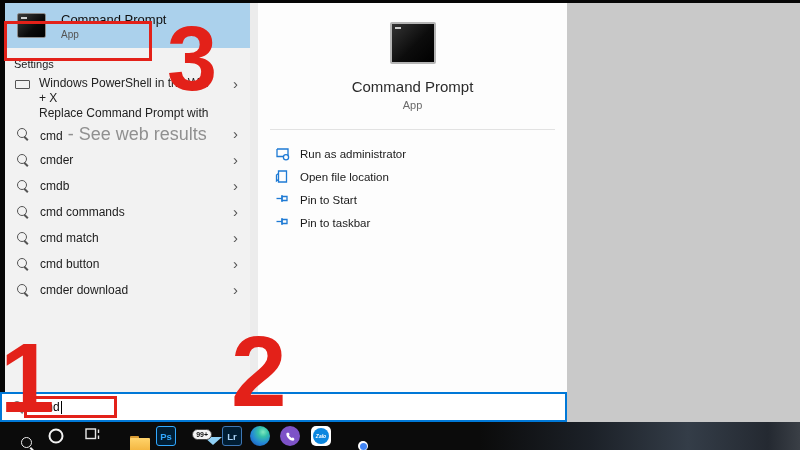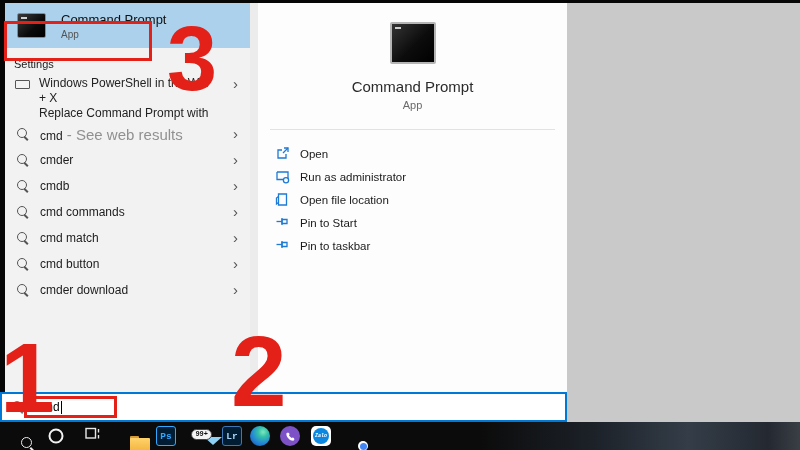--- a/index.html
+++ b/index.html
@@ -30,21 +30,21 @@
   .settings-text { font-size:12px; color:#222; line-height:15px; margin-left:9px; width:172px; }
   .chev { font-size:15px; color:#555; line-height:15px; margin-left:auto; padding-right:6px; }
   .web-row { height:26px; display:flex; align-items:center; padding:0 6px 0 12px; }
   .web-row .chev { line-height:26px; }
   .mag { width:13px; height:13px; position:relative; flex:0 0 auto; }
   .mag::before { content:""; position:absolute; left:0; top:0; width:8px; height:8px;
                  border:1.4px solid #555; border-radius:50%; }
   .mag::after { content:""; position:absolute; left:8px; top:8px; width:5px; height:1.6px;
                 background:#555; transform:rotate(45deg); transform-origin:0 0; }
   .web-text { font-size:12px; color:#1c1c1c; margin-left:10px; white-space:nowrap; }
-  .web-suffix { font-size:15px; color:#909090; }
+  .web-suffix { font-size:18px; color:#909090; }
 
   .panel-gap { position:absolute; left:250px; top:3px; width:8px; height:389px; background:#ececec; }
 
   
   .right-pane { position:absolute; left:258px; top:3px; width:309px; height:389px; background:#fdfdfd; text-align:center; }
   .cmd-ico-lg { width:46px; height:42px; margin:19px auto 0; background:linear-gradient(135deg,#343434 0%,#0c0c0c 55%,#000 100%);
                 border:2px solid #b5b5b5; border-radius:2px; position:relative; }
   .prev-title { margin-top:14px; font-size:15px; color:#2b2b2b; }
   .prev-sub { margin-top:4px; font-size:11px; color:#6a6a6a; }
   .prev-divider { margin:18px 12px 0; border-top:1px solid #e2e2e2; }
@@ -67,21 +67,21 @@
   .box-step2 { left:24px; top:396px; width:93px; height:22px; }
   .box-step1 { left:4px; top:424px; width:33px; height:24px; }
   .red-digit { position:absolute; color:#e32119; font-weight:800; line-height:1; letter-spacing:-2px; }
   .digit-3 { left:167px; top:14px; font-size:90px; }
   .digit-2 { left:231px; top:321px; font-size:100px; }
   .digit-1 { left:0px; top:329px; font-size:98px; }
 
   
   .taskbar { position:absolute; left:0; top:422px; width:800px; height:28px;
              background:linear-gradient(90deg,#0b0b0b 0%,#0b0b0b 60%,#1c2128 74%,#343d48 86%,#242931 96%,#3a3f46 100%); }
-  .tb { position:absolute; top:50%; transform:translate(-50%,-50%);font-family:Liberation Mono, monospace; }
+  .tb { position:absolute; top:50%; transform:translate(-50%,-50%); }
   .tb-mag { width:15px; height:15px; position:relative; }
   .tb-mag::before { content:""; position:absolute; left:1px; top:1px; width:9px; height:9px; border:1.6px solid #eee; border-radius:50%; }
   .tb-mag::after { content:""; position:absolute; left:11px; top:11px; width:5px; height:1.8px; background:#eee; transform:rotate(45deg); transform-origin:0 0; }
   .tb-ring { width:15px; height:15px; border:2.4px solid #f2f2f2; border-radius:50%; }
   .folder { width:20px; height:15px; position:relative; }
   .folder::before { content:""; position:absolute; left:0; top:0; width:9px; height:4px; background:#d99b33; border-radius:1px 1px 0 0; }
   .folder::after { content:""; position:absolute; left:0; top:2px; width:20px; height:13px;
                    background:linear-gradient(180deg,#ffd36b 0%,#f3b53f 100%); border-radius:1px; }
   .adobe { width:20px; height:20px; border-radius:3px; background:#001d33; display:flex; align-items:center; justify-content:center;
            font-size:9.5px; font-weight:bold; }
@@ -176,28 +176,20 @@
     <div class="cmd-ico-lg">
         <i></i>
       </div>
     <div class="prev-title">Command Prompt</div>
     <div class="prev-sub">App</div>
     <div class="prev-divider"></div>
 
     <div class="actions">
       <div class="action-row">
         <svg width="15" height="15" viewBox="0 0 15 15" fill="none" stroke="#1e7ad4" stroke-width="1.3">
-          <path d="M7 4 H3 v8 h8 V8"></path>
-            <path d="M9 2 h4 v4"></path>
-            <path d="M13 2 L8 7"></path>
-        </svg>
-        <span class="action-label">Open</span>
-      </div>
-      <div class="action-row">
-        <svg width="15" height="15" viewBox="0 0 15 15" fill="none" stroke="#1e7ad4" stroke-width="1.3">
           <path d="M2 3 h11 v6.5"></path>
             <path d="M2 3 v7.5 h6"></path>
             <circle cx="11" cy="11.2" r="2.6"></circle>
         </svg>
         <span class="action-label">Run as administrator</span>
       </div>
       <div class="action-row">
         <svg width="15" height="15" viewBox="0 0 15 15" fill="none" stroke="#1e7ad4" stroke-width="1.3">
           <path d="M3.5 2 h8 v11 h-8 z"></path>
             <path d="M3.5 4.5 L1.5 6 v6 l2-1.5"></path>

